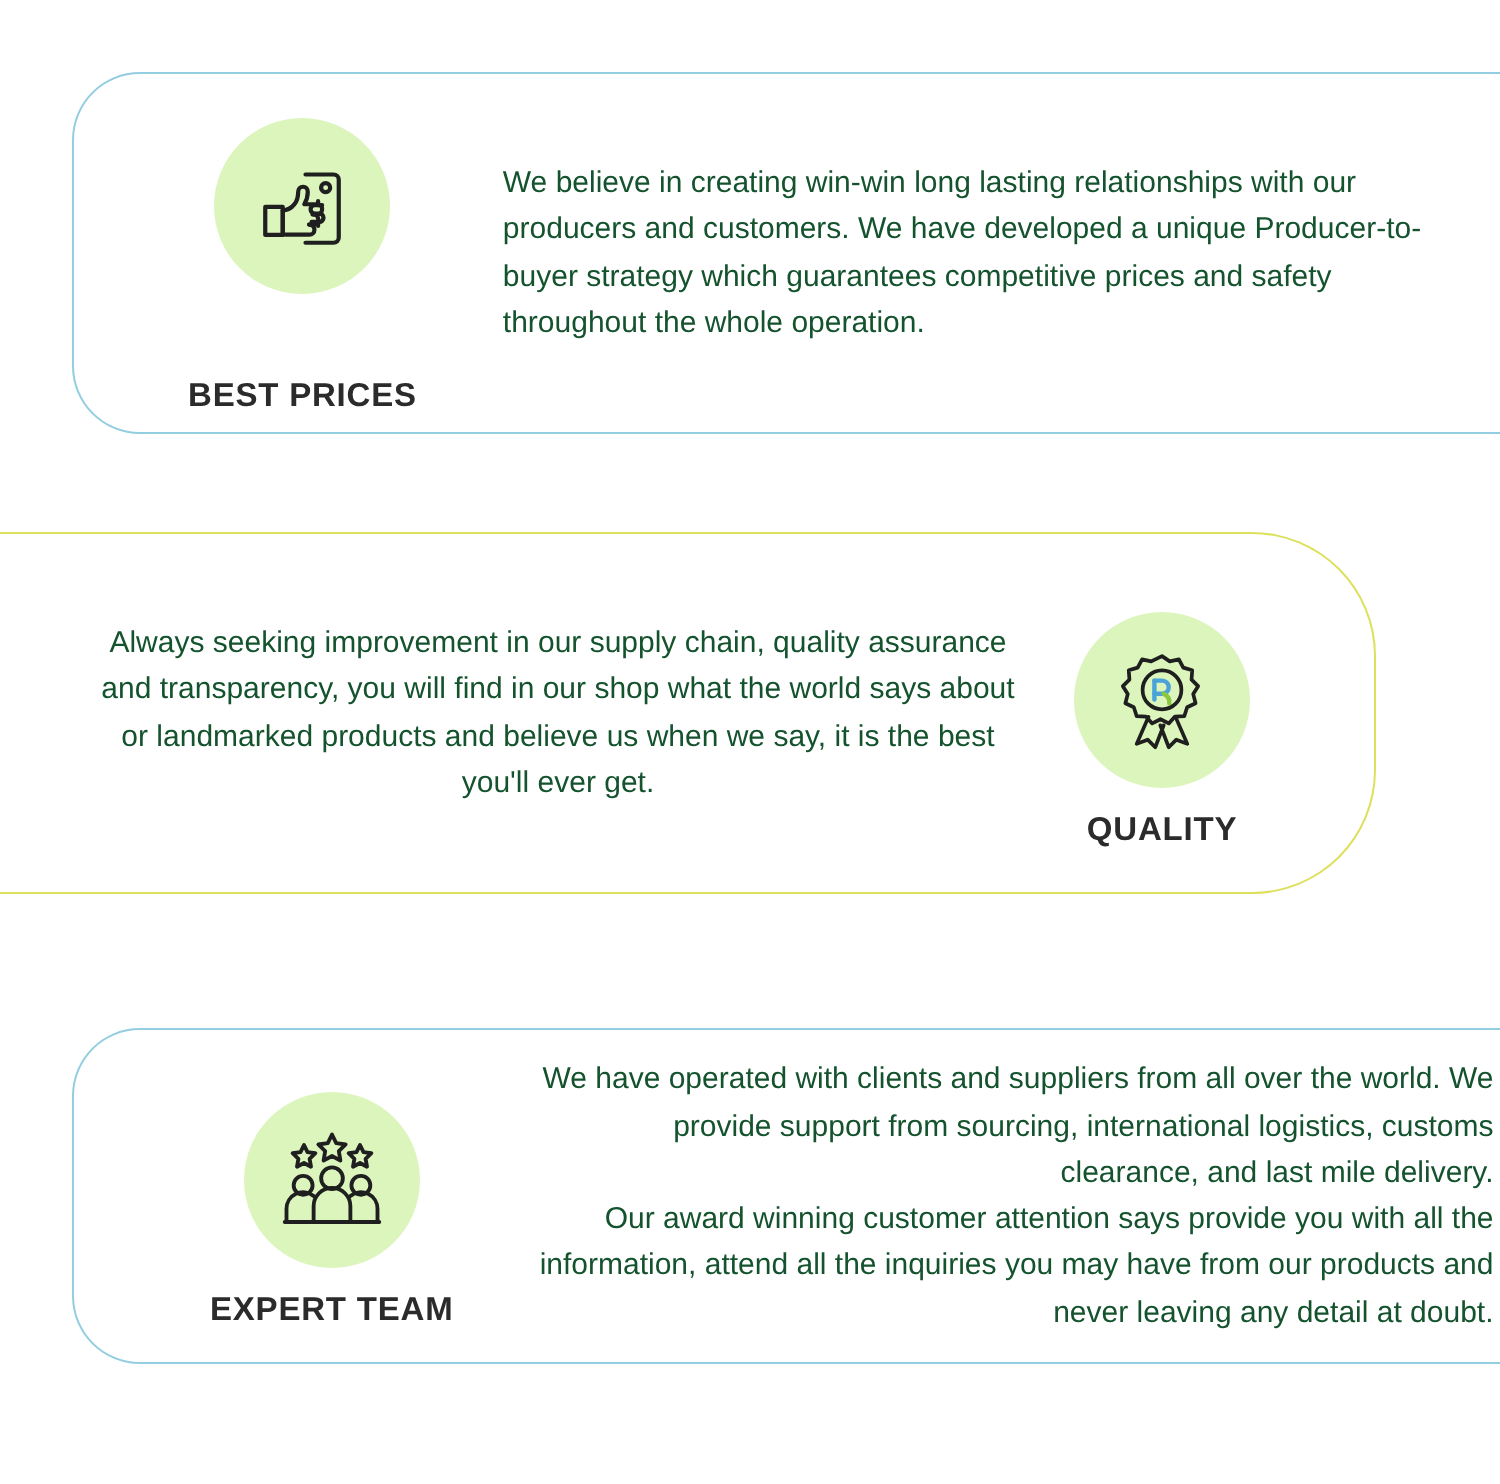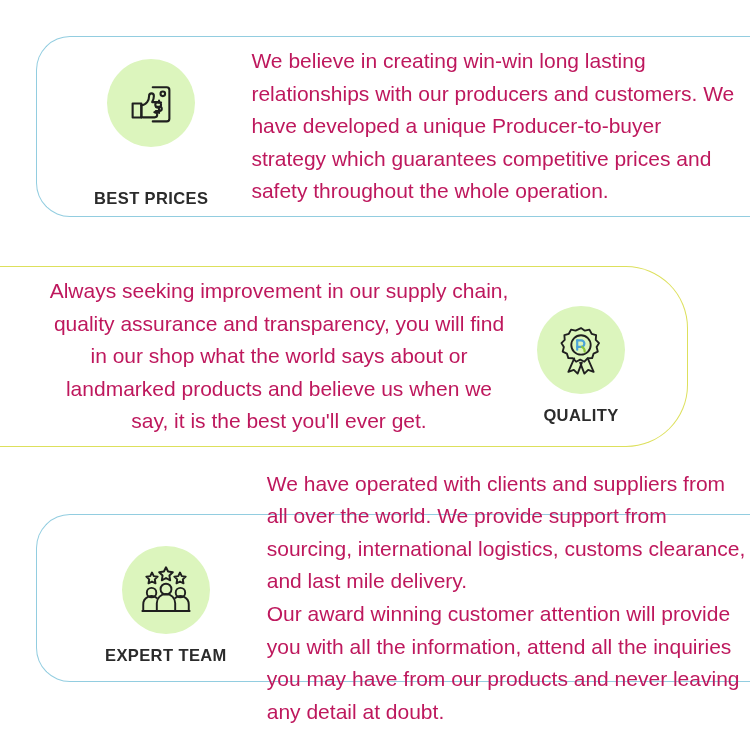--- a/index.html
+++ b/index.html
@@ -103,34 +103,34 @@
     margin-top: 12px;
     font-size: 16.5px;
     font-weight: bold;
     letter-spacing: 0.4px;
     color: #2b2b2b;
     white-space: nowrap;
   }
 
   
   .card-copy {
-    font-size: 21px;
+    font-size: 15px;
     line-height: 1.55;
-    color: #be185d;
+    color: #14532d;
   }
 
   
   .card--prices .icon-block  { margin-left: 57px; margin-top: 14px; gap: 30px; }
   .card--prices .card-copy   { margin-left: 43px; width: 490px; text-align: left; }
 
   .card--quality .card-copy  { width: 460px; text-align: center; margin-right: 28px; }
   .card--quality .icon-block { margin-right: 62px; margin-top: 18px; }
 
   .card--team .icon-block    { margin-left: 68px; margin-top: 14px; }
-  .card--team .card-copy     { margin-left: 40px; width: 480px; text-align: left; }
+  .card--team .card-copy     { margin-left: 40px; width: 480px; text-align: right; }
   .card--team .card-copy p   { margin: 0; }
 </style>
 </head>
 <body>
 
 <div class="stage">
 
   <div class="card card--prices">
     <div class="card-inner">
 
@@ -207,18 +207,18 @@
             <path d="M58 56 V48.5 a9.5 9.5 0 0 0 -15.5-7.4"></path>
 
             <path d="M5 56 H59"></path>
           </svg>
         </div>
         <div class="icon-caption">EXPERT TEAM</div>
       </div>
 
       <div class="card-copy">
         <p>We have operated with clients and suppliers from all over the world. We provide support from sourcing, international logistics, customs clearance, and last mile delivery.</p>
-        <p>Our award winning customer attention will provide you with all the information, attend all the inquiries you may have from our products and never leaving any detail at doubt.</p>
+        <p>Our award winning customer attention says provide you with all the information, attend all the inquiries you may have from our products and never leaving any detail at doubt.</p>
       </div>
     </div>
   </div>
 
 </div>
 
 </body></html>

